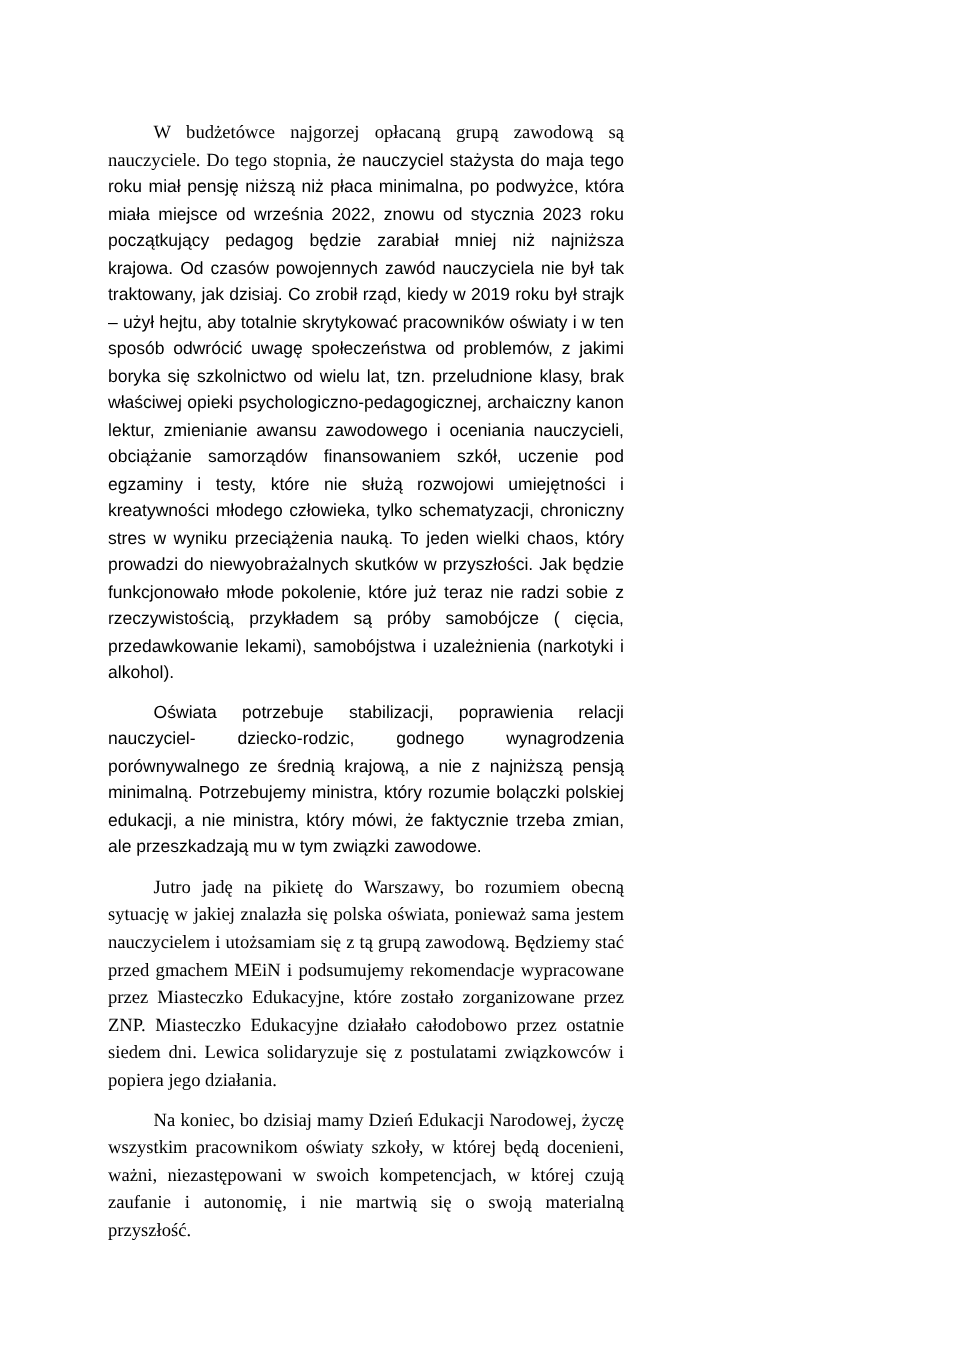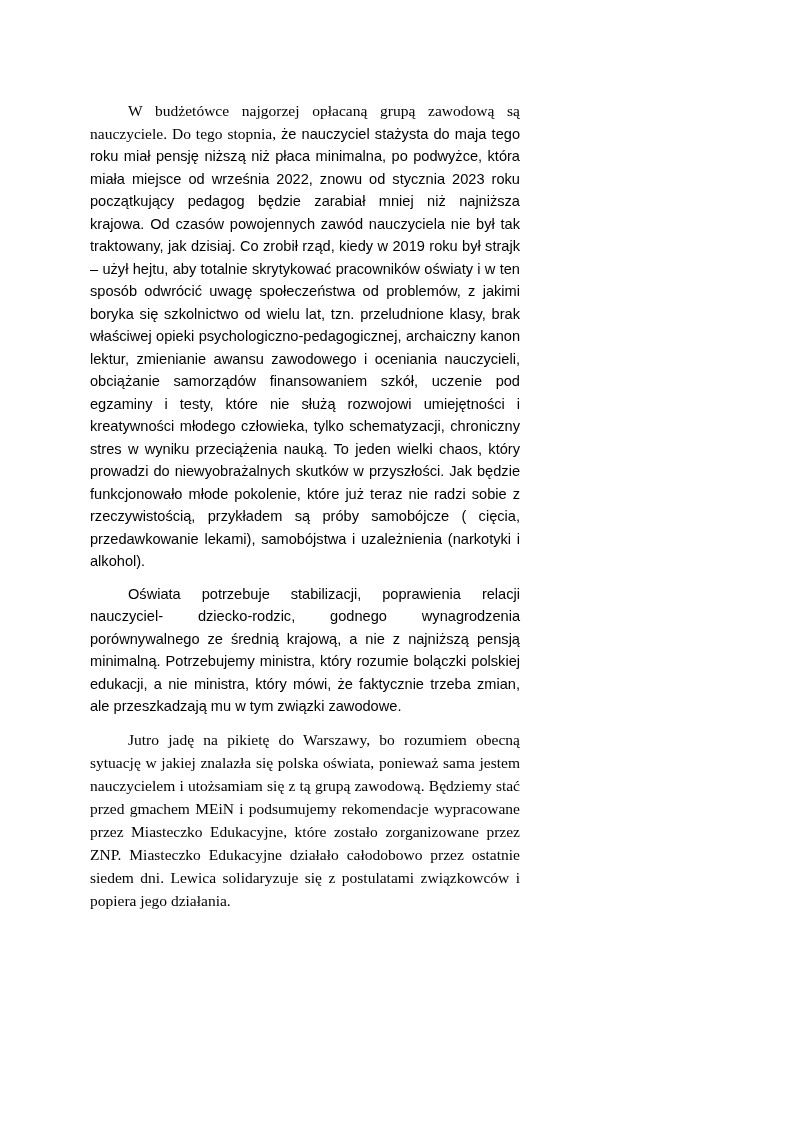--- a/index.html
+++ b/index.html
@@ -40,14 +40,15 @@
 
 <div class="page">
 
   <p class="para sans-font"><span class="serif-font">W budżetówce najgorzej opłacaną grupą zawodową są nauczyciele. Do tego stopnia, </span><span class="sans-font">że nauczyciel stażysta do maja tego roku miał pensję niższą niż płaca minimalna, po podwyżce, która miała miejsce od września 2022, znowu od stycznia 2023 roku początkujący pedagog będzie zarabiał mniej niż najniższa krajowa. Od czasów powojennych zawód nauczyciela nie był tak traktowany, jak dzisiaj. Co zrobił rząd, kiedy w 2019 roku był strajk – użył hejtu, aby totalnie skrytykować pracowników oświaty  i w ten sposób odwrócić uwagę społeczeństwa od problemów, z jakimi boryka się szkolnictwo od wielu lat, tzn. przeludnione klasy, brak właściwej opieki psychologiczno-pedagogicznej, archaiczny kanon lektur, zmienianie awansu zawodowego i oceniania nauczycieli, obciążanie samorządów finansowaniem szkół, uczenie pod egzaminy i testy, które nie służą rozwojowi umiejętności i kreatywności młodego człowieka, tylko schematyzacji, chroniczny stres w wyniku przeciążenia nauką. To jeden wielki chaos, który prowadzi do niewyobrażalnych skutków w przyszłości. Jak będzie funkcjonowało młode pokolenie, które już teraz nie radzi sobie z rzeczywistością, przykładem są próby samobójcze ( cięcia, przedawkowanie lekami), samobójstwa i uzależnienia (narkotyki i alkohol).</span></p>
 
   <p class="para sans-font">Oświata potrzebuje stabilizacji, poprawienia relacji nauczyciel- dziecko-rodzic, godnego wynagrodzenia porównywalnego ze średnią krajową, a nie z najniższą pensją minimalną. Potrzebujemy ministra, który rozumie bolączki polskiej edukacji, a nie ministra, który mówi, że faktycznie trzeba zmian, ale przeszkadzają mu w tym związki zawodowe.</p>
 
 
   <p class="para serif-font serif-para">Jutro jadę na pikietę do Warszawy, bo rozumiem obecną sytuację w jakiej znalazła się polska oświata, ponieważ sama jestem nauczycielem i utożsamiam  się z tą grupą zawodową. Będziemy stać przed gmachem MEiN i podsumujemy rekomendacje wypracowane przez Miasteczko Edukacyjne, które zostało zorganizowane przez ZNP. Miasteczko Edukacyjne działało całodobowo przez ostatnie siedem dni. Lewica solidaryzuje się z postulatami związkowców i popiera jego działania.</p>
 
+  <p class="para serif-font serif-para">Na koniec, bo dzisiaj mamy Dzień Edukacji Narodowej, życzę wszystkim pracownikom oświaty szkoły, w której będą docenieni, ważni, niezastępowani w swoich kompetencjach, w której czują zaufanie i autonomię, i nie martwią się o swoją materialną przyszłość.</p>
 
 </div>
 
 </body></html>

